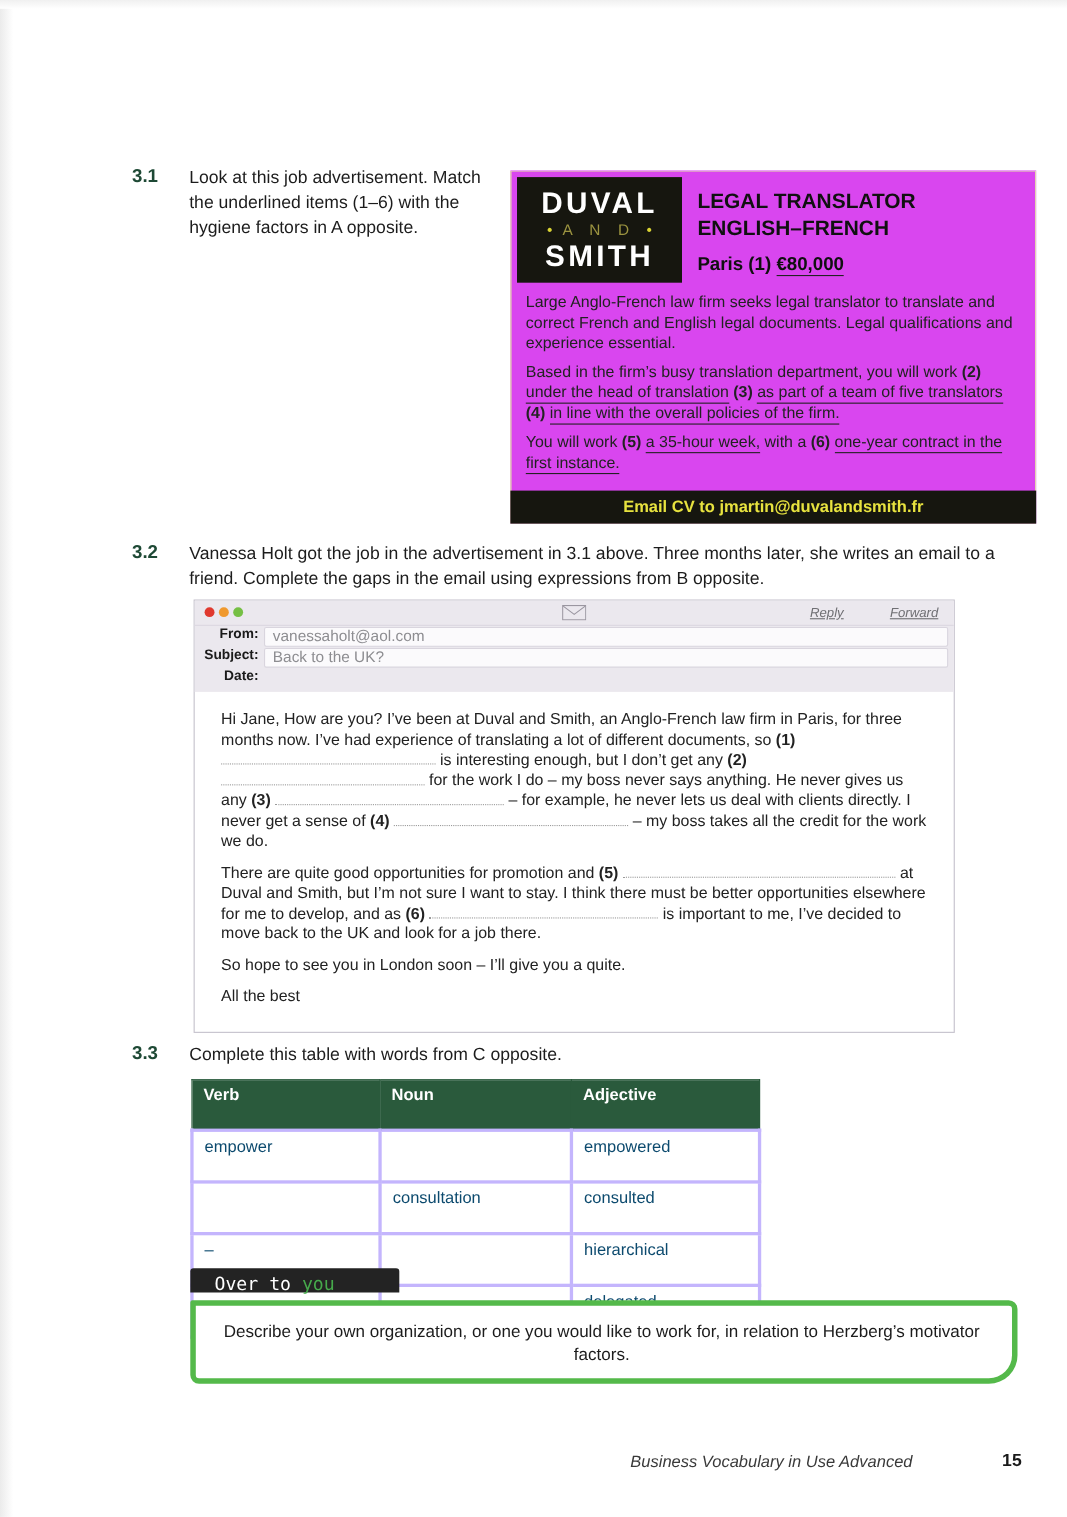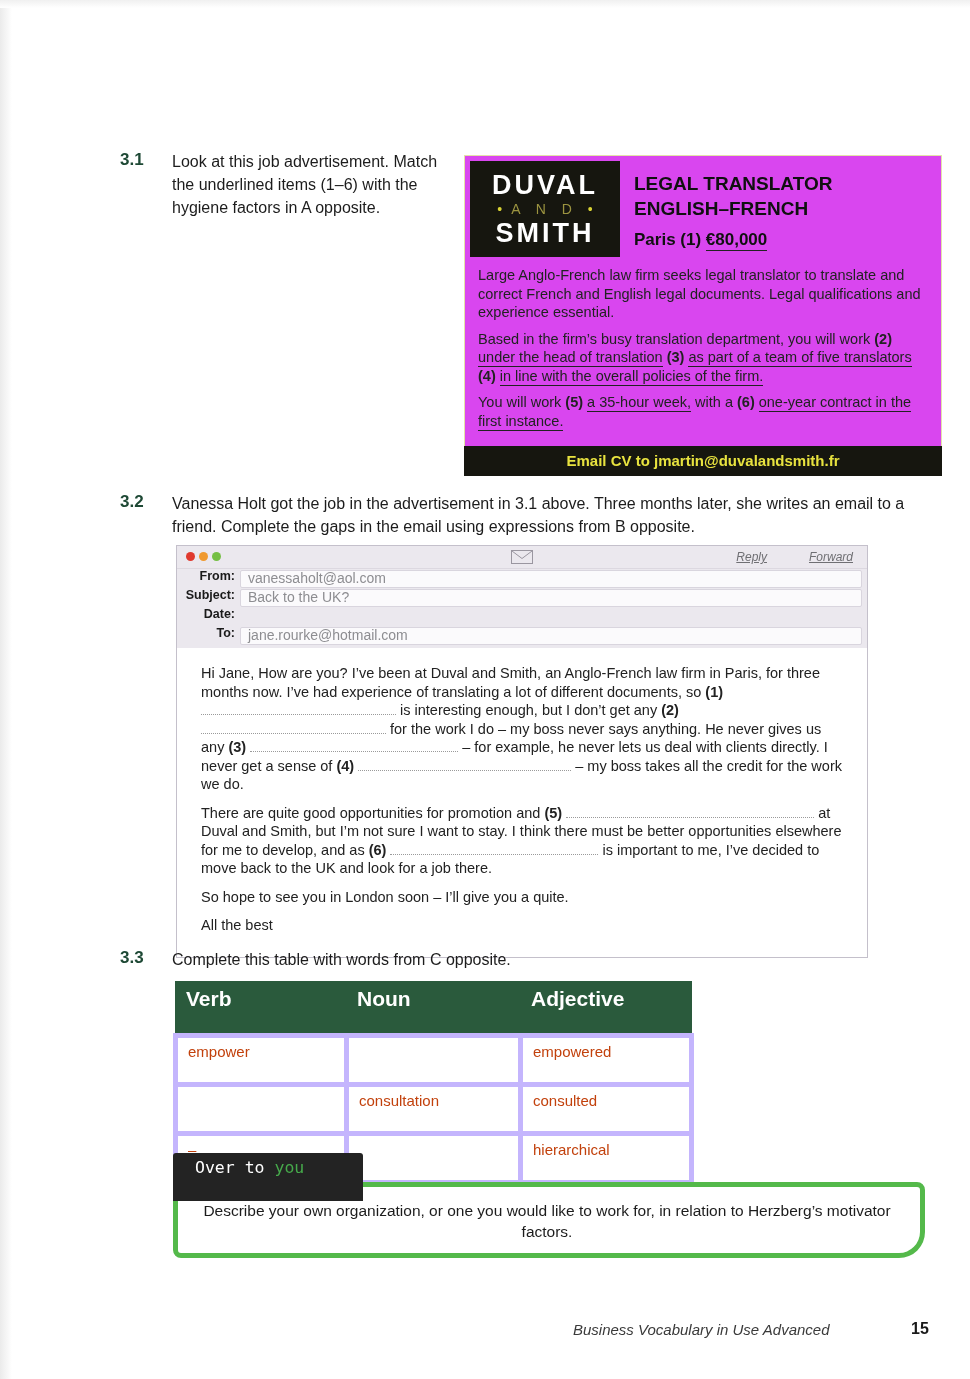--- a/index.html
+++ b/index.html
@@ -60,30 +60,30 @@
     border-radius:2px; overflow:hidden; white-space:nowrap;
   }
   .email-body { padding:16px 24px 12px 24px; font-size:14.5px; line-height:18.5px; color:#222; }
   .email-body p { margin:0 0 10px 0; }
   .gap { display:inline-block; border-bottom:1.6px dotted #9a9a9a; height:11px; vertical-align:baseline; }
   .g1{width:195px} .g2{width:185px} .g3{width:208px} .g4{width:213px} .g5{width:248px} .g6{width:208px}
 
   
   .wtable { left:173px; top:981px; border-collapse:collapse; background:#fff; }
   .wtable th {
-    background:#2a5a3c; color:#fff; font-weight:bold; text-align:left; font-size:21px;
+    background:#2a5a3c; color:#fff; font-weight:bold; text-align:left; font-size:15px;
     padding:5px 10px 22px 10px; border:1px solid #2a5a3c; border-left:1px solid #5d8169;
   }
   .wtable th:first-child { border-left:1px solid #2a5a3c; }
-  .wtable td { border:5px solid #c4b5fd; font-size:15px; color:#c2410c; padding:4px 10px 21px 10px; height:19px; }
+  .wtable td { border:3px solid #c4b5fd; font-size:15px; color:#0c4a6e; padding:4px 10px 21px 10px; height:19px; }
   .wtable .c1 { width:150px; } .wtable .c2 { width:153px; } .wtable .c3 { width:150px; }
 
   
   .otu-tab {
-    left:173px; top:1153px; width:190px; height:48px; background:#232323; color:#fff;
+    left:173px; top:1153px; width:190px; height:22px; background:#232323; color:#fff;
     font-family:"DejaVu Sans Mono", monospace; font-size:16.5px; box-sizing:border-box;
     padding:5px 0 0 22px; border-radius:3px 3px 0 0; z-index:2;
   }
   .otu-tab .you { color:#46a94b; }
   .otu-box {
     left:173px; top:1182px; width:752px; height:76px; border:5px solid #54b94a; background:#fff;
     box-sizing:border-box; border-radius:2px 8px 26px 8px; z-index:1;
   }
   .otu-text { padding:13px 22px 0 18px; font-size:15.5px; line-height:21px; color:#1c1c1c;text-align:center; }
 
@@ -141,24 +141,20 @@
         <span class="lbl">From:</span>
         <span class="val">vanessaholt@aol.com</span>
       </div>
       <div class="efield">
         <span class="lbl">Subject:</span>
         <span class="val">Back to the UK?</span>
       </div>
       <div class="efield">
         <span class="lbl">Date:</span>
       </div>
-      <div class="efield">
-        <span class="lbl">To:</span>
-        <span class="val">jane.rourke@hotmail.com</span>
-      </div>
     </div>
     <div class="email-body">
       <p><span>Hi Jane, How are you? I’ve been at Duval and Smith, an Anglo-French law firm in Paris, for three months now. I’ve had experience of translating a lot of different documents, so </span><span class="bn">(1)</span> <span class="gap g1"></span><span> is interesting enough, but I don’t get any </span><span class="bn">(2)</span> <span class="gap g2"></span><span> for the work I do – my boss never says anything. He never gives us any </span><span class="bn">(3)</span> <span class="gap g3"></span><span> – for example, he never lets us deal with clients directly. I never get a sense of </span><span class="bn">(4)</span> <span class="gap g4"></span><span> – my boss takes all the credit for the work we do.</span></p>
       <p><span>There are quite good opportunities for promotion and </span><span class="bn">(5)</span> <span class="gap g5"></span><span> at Duval and Smith, but I’m not sure I want to stay. I think there must be better opportunities elsewhere for me to develop, and as </span><span class="bn">(6)</span> <span class="gap g6"></span><span> is important to me, I’ve decided to move back to the UK and look for a job there.</span></p>
       <p>So hope to see you in London soon – I’ll give you a quite.</p>
       <p>All the best</p>
     </div>
   </div>
 
   <div class="abs ex-num" style="left:120px; top:948px;">3.3</div>

